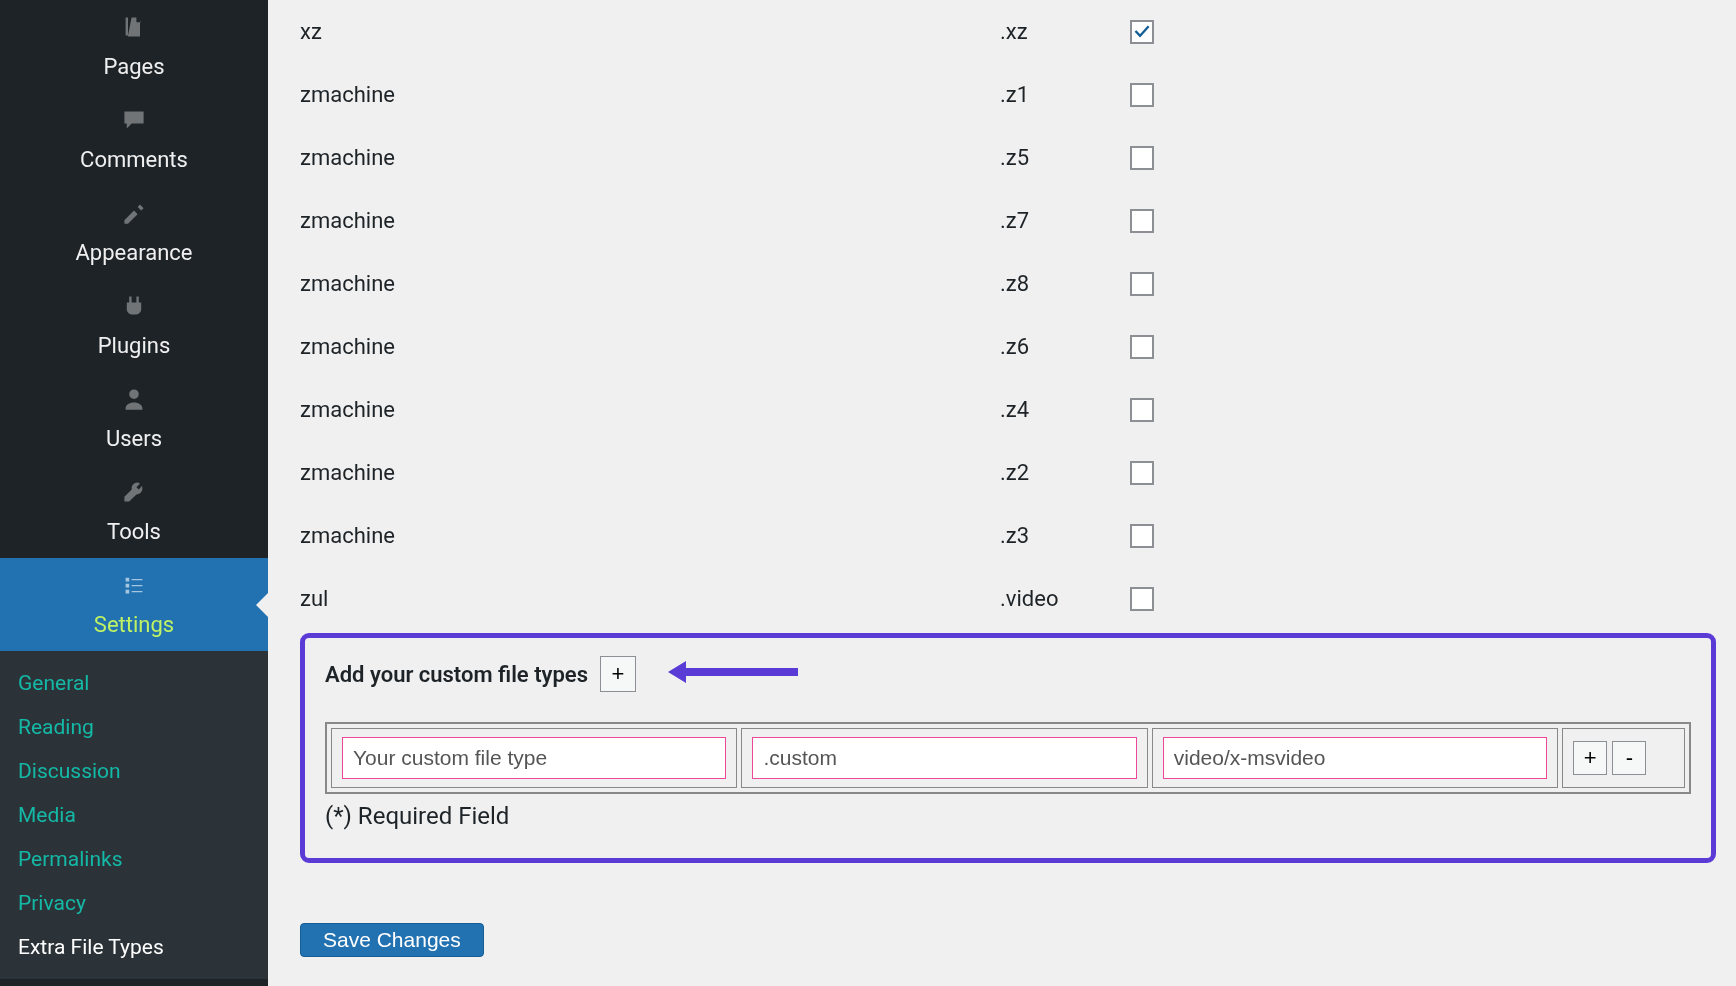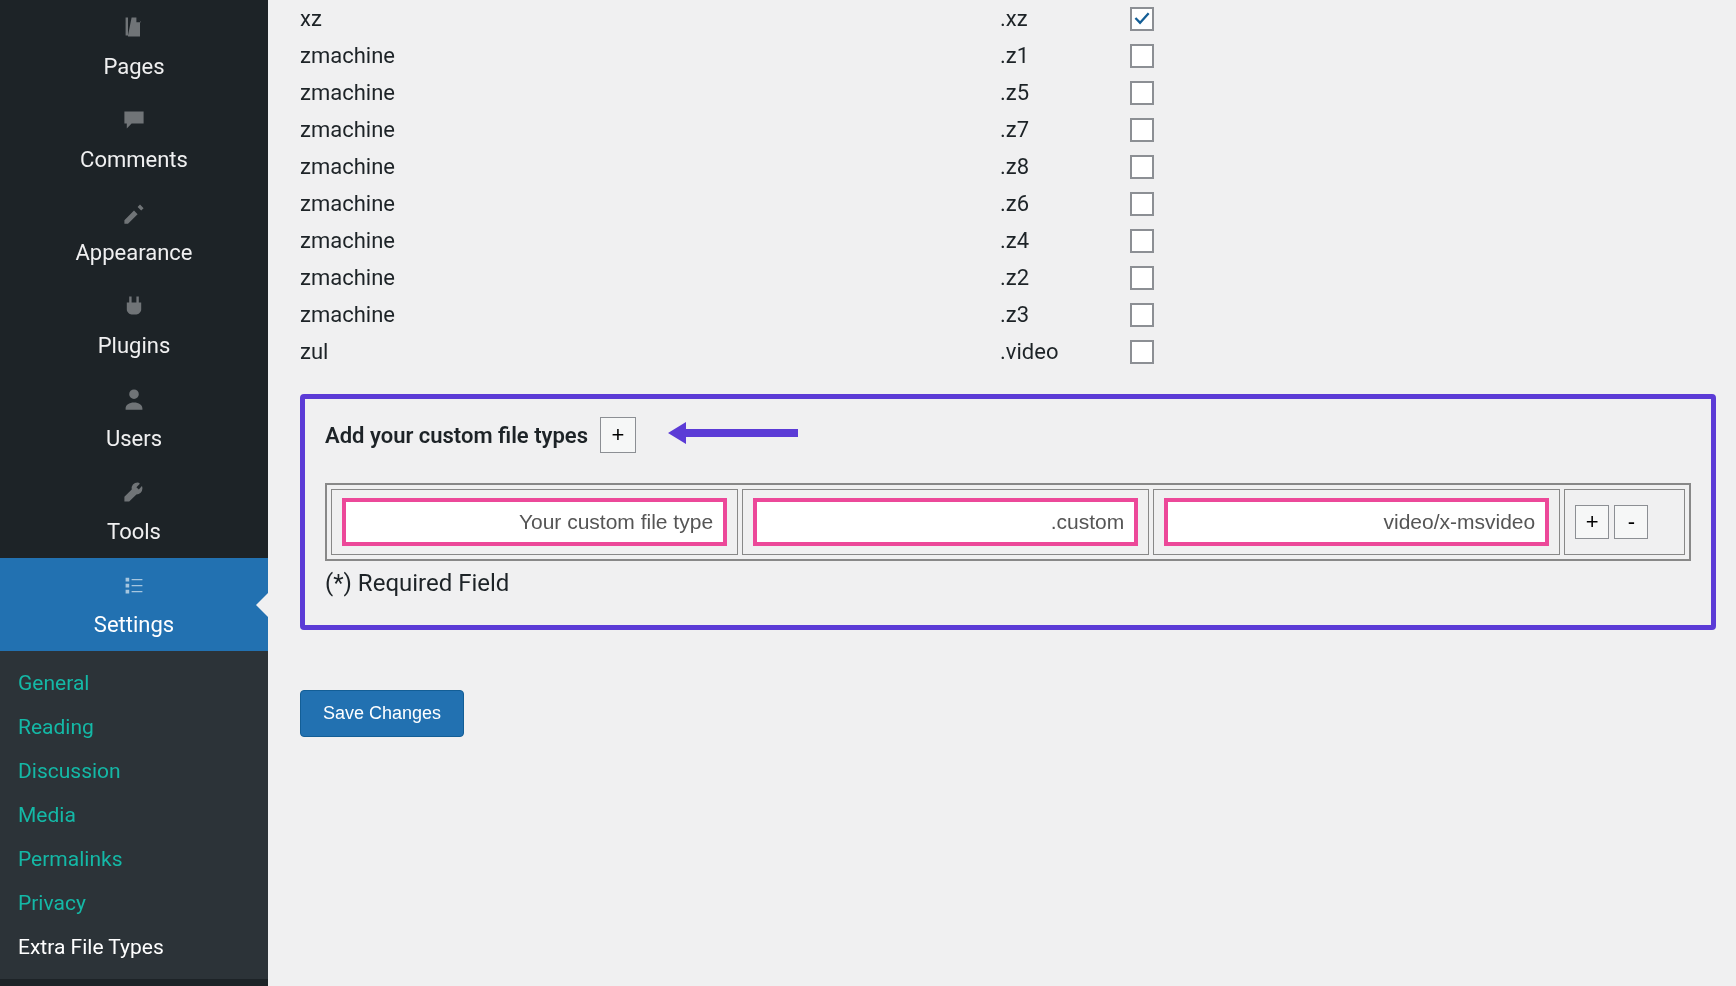--- a/index.html
+++ b/index.html
@@ -22,21 +22,21 @@
   display: flex;
   align-items: center;
   padding: 14px 18px;
   color: #f0f0f1;
   cursor: pointer;
   gap: 14px;
   flex-direction: column;
 }
 .menu-item .icon { width: 26px; height: 26px; display: flex; align-items: center; justify-content: center; opacity: 0.6; }
 .menu-item .icon svg { fill: #a7aaad; width: 24px; height: 24px; }
-.menu-item.active { background: #2271b1; color: #ffffff; position: relative; }
+.menu-item.active { background: #2271b1; color: #bef264; position: relative; }
 .menu-item.active .icon svg { fill: #fff; }
 .menu-item.active::after {
   content: "";
   position: absolute;
   right: 0;
   top: 50%;
   transform: translateY(-50%);
   width: 0; height: 0;
   border-top: 12px solid transparent;
   border-bottom: 12px solid transparent;
@@ -53,42 +53,42 @@
 .content {
   flex: 1;
   padding: 0 20px 30px 32px;
   overflow: hidden;
 }
 .ft-row {
   display: flex;
   align-items: center;
   font-size: 22px;
   color: #1d2327;
-  padding: 6px 0;
+  padding: 19px 0;
 }
 .ft-name { width: 700px; }
 .ft-ext { width: 130px; }
 .ft-cb {
   width: 24px; height: 24px;
   border: 2px solid #8c8f94;
   background: #fff;
   display: flex; align-items: center; justify-content: center;
 }
 .ft-cb.checked::after {
   content: "✓";
   color: #135e96;
   font-weight: bold;
   font-size: 22px;
   line-height: 1;
 }
 .highlight-box {
   border: 5px solid #5b3bd6;
-  border-radius: 4px;
+  border-radius: 9px;
   padding: 18px 20px 28px;
-  margin-top: 24px;
+  margin-top: 3px;
 }
 .custom-header {
   display: flex;
   align-items: center;
   gap: 12px;
   font-size: 22px;
   font-weight: 600;
   color: #1d2327;
 }
 .add-btn {
@@ -112,45 +112,44 @@
   border: 1px solid #888;
   padding: 8px 10px;
   font-size: 21px;
   text-align: left;
   font-weight: normal;
 }
 .custom-table input {
   width: 100%;
   font-size: 21px;
   padding: 8px 10px;
-  border: 4px solid #ec4899;
+  border: 1px solid #ec4899;
   background: #fff;
   color: #555;
-  text-align: right;
 }
 .pm-btn {
   width: 34px; height: 34px;
   border: 1px solid #8c8f94;
   background: #f6f7f7;
   font-size: 22px;
   cursor: pointer;
 }
 .required-note {
   font-size: 24px;
   color: #1d2327;
   margin-top: 8px;
 }
 .save-btn {
   margin-top: 60px;
   background: #2271b1;
   color: #fff;
   border: 1px solid #135e96;
   border-radius: 4px;
-  padding: 12px 22px;
-  font-size: 18px;
+  padding: 4px 22px;
+  font-size: 21px;
   cursor: pointer;
 }
 </style>
 </head>
 <body>
 
 <div class="sidebar">
   <div class="menu-item">
     <span class="icon">
         <svg viewBox="0 0 20 20">

